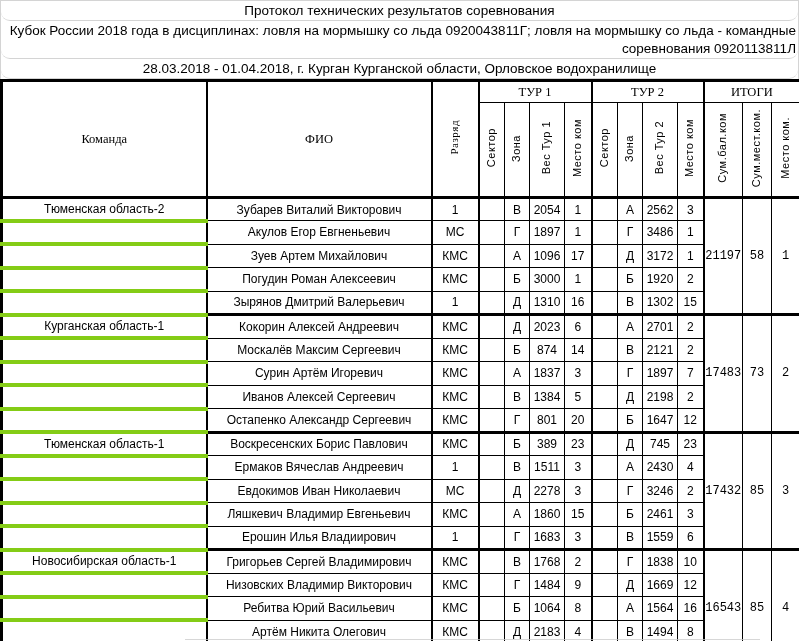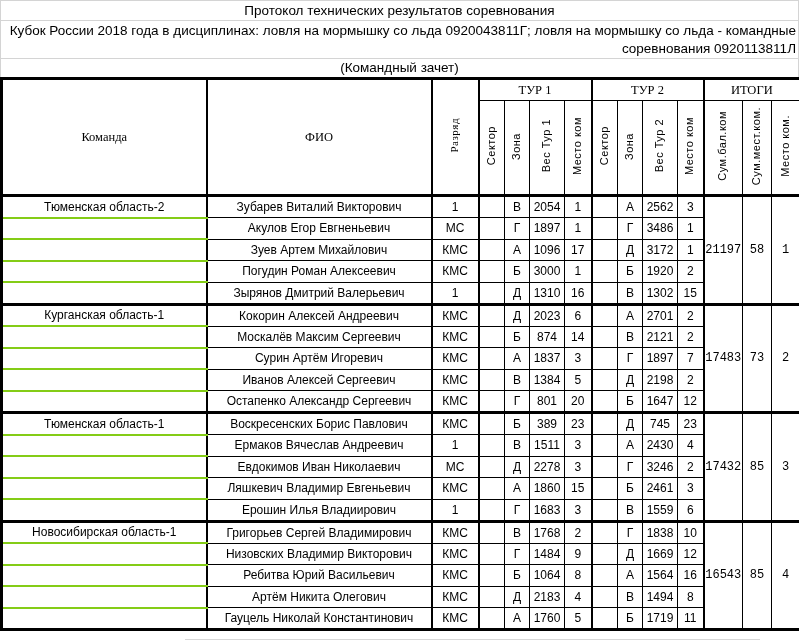--- a/index.html
+++ b/index.html
@@ -6,21 +6,21 @@
   .page {
     position:relative; width:799px; height:641px; overflow:hidden;
     background:#fff; color:#000;
     font-family:"Liberation Sans", sans-serif;
   }
   
   .titles { border:1px solid #d4d4d4; border-bottom:none; }
   .trow {
     display:flex; align-items:center; justify-content:center;
     text-align:center; font-size:13.5px; line-height:18px;
-    border-bottom:1px solid #d4d4d4; padding:0 2px;
+    border-bottom:1px solid #d4d4d4; padding:0 2px;border-radius:9px;
   }
   .trow1 { height:19px; }
   .trow2 { height:37px;text-align:right; }
   .trow3 { height:19px; }
   .trow4 { height:18px; border-bottom:none; }
 
   
   table.results {
     border-collapse:collapse; table-layout:fixed; width:799px;
     border:3px solid #000;
@@ -35,39 +35,39 @@
   thead tr.subrow th { height:93px; }
   thead tr.subrow th, thead th.hb3 { border-bottom:3px solid #000; }
   .vt {
     display:inline-block; white-space:nowrap; line-height:1.05;
     writing-mode:vertical-rl; transform:rotate(180deg);
     font-size:11px; letter-spacing:0.5px;
   }
   tbody td { height:19.5px; }
   .b2l { border-left-width:2px; }
   td.teamcell {
-    border-top:1px solid #cfcfcf; border-bottom:2px solid #84cc16;
+    border-top:1px solid #cfcfcf; border-bottom:4px solid #84cc16;
   }
   .tt { border-top:3px solid #000 !important; }
   td.tot { font-size:12px;font-family:Liberation Mono, monospace; }
   
   .bottom-artifact {
     position:absolute; left:185px; top:639px; width:575px; height:1px;
     background:#c9c9c9; opacity:0.75;
   }
 </style>
 </head>
 <body>
 
 <div class="page">
 
   <div class="titles">
     <div class="trow trow1">Протокол технических результатов соревнования</div>
     <div class="trow trow2">Кубок России 2018 года в дисциплинах: ловля на мормышку со льда 0920043811Г; ловля на мормышку со льда - командные соревнования 0920113811Л</div>
-    <div class="trow trow4">(Командный зачет)</div>
+    <div class="trow trow3">28.03.2018 - 01.04.2018, г. Курган Курганской области, Орловское водохранилище</div>
   </div>
 
   <table class="results">
     <colgroup>
       <col style="width:205px">
         <col style="width:225px">
         <col style="width:47px">
       <col style="width:26px">
         <col style="width:25px">
         <col style="width:35px">

